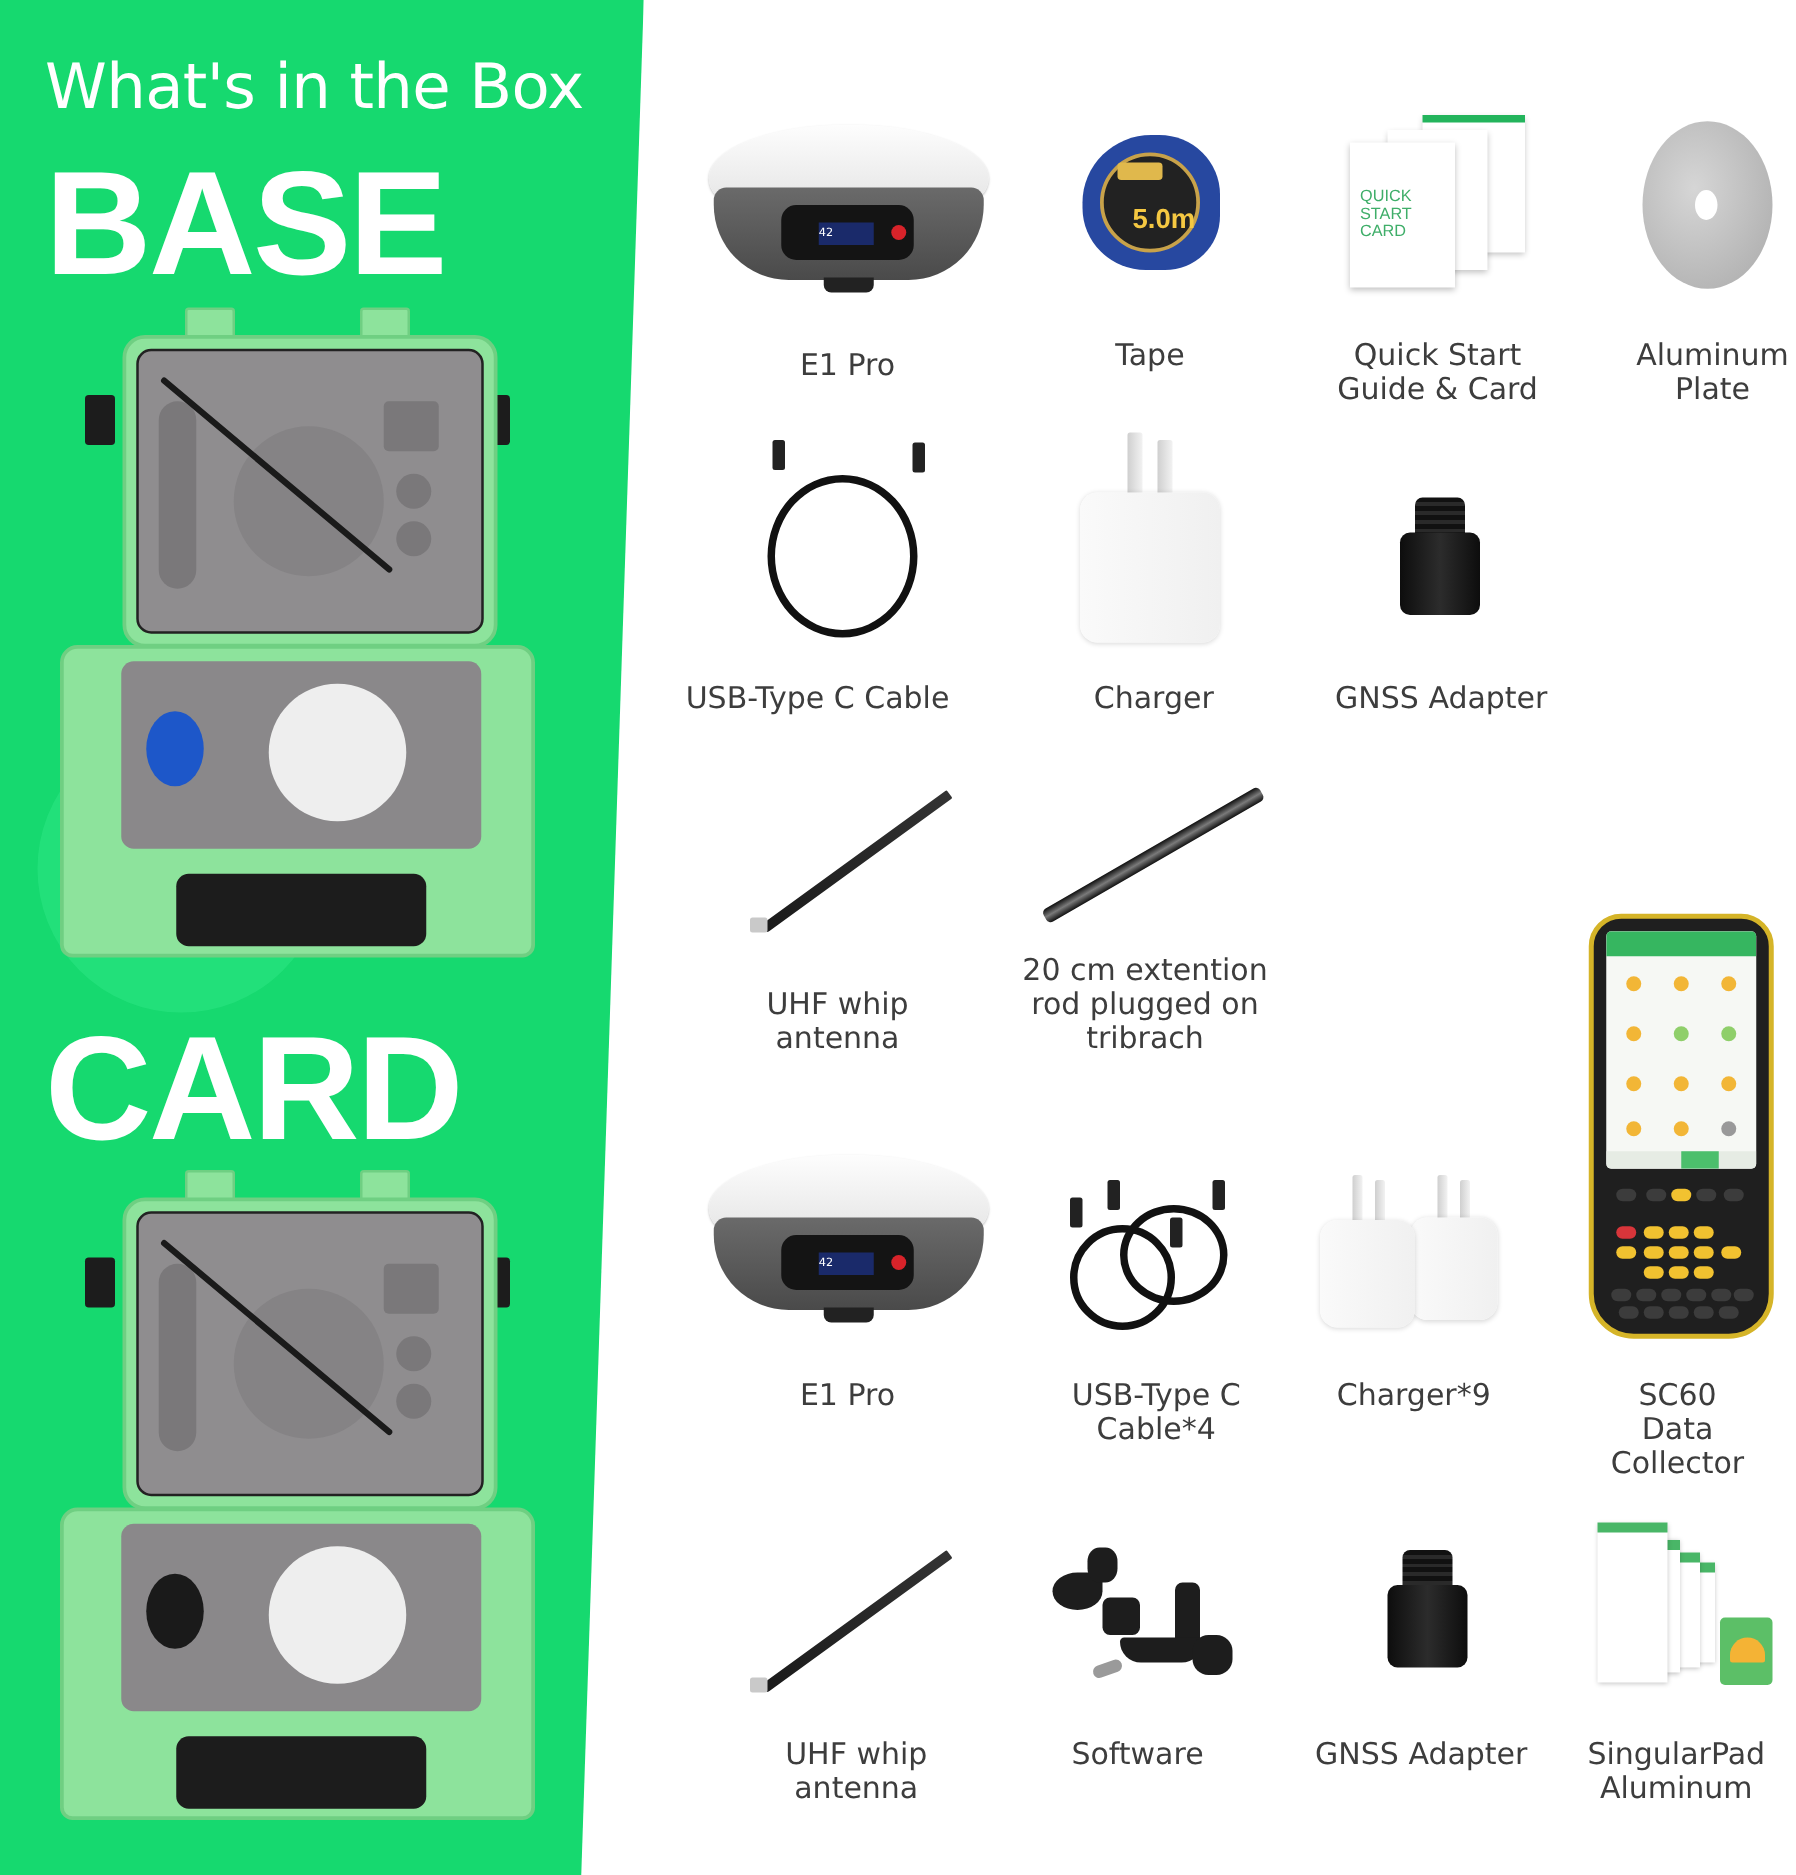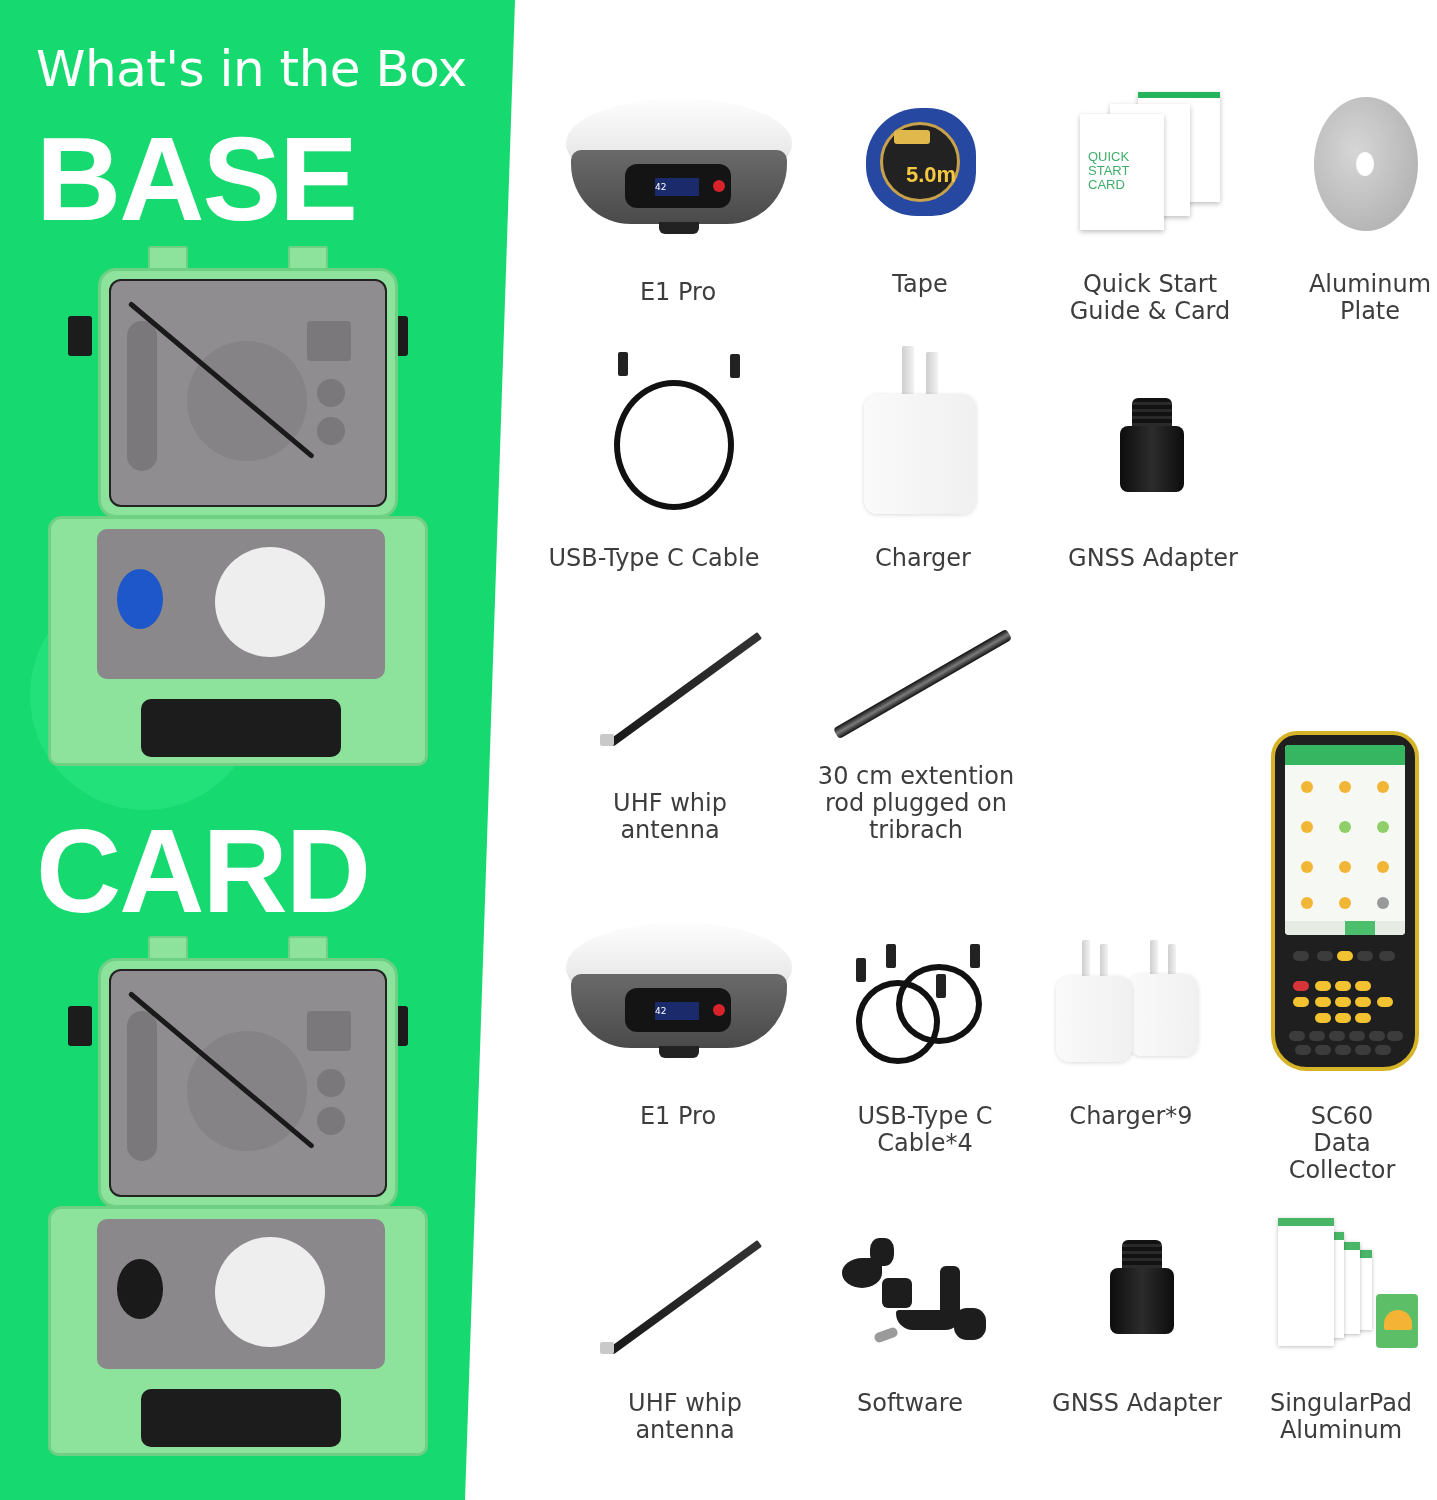--- a/index.html
+++ b/index.html
@@ -251,21 +251,21 @@
 <div class="item-img whip" style="left:600px;top:640px">
   <div class="rod"></div>
     <div class="tip"></div>
 </div>
 <div class="label" style="left:670px;top:790px">UHF whip
 antenna</div>
 
 <div class="item-img rod-ext" style="left:828px;top:628px">
   <div class="rod"></div>
 </div>
-<div class="label" style="left:916px;top:763px">30 cm extention
+<div class="label" style="left:916px;top:763px">20 cm extention
 rod plugged on
 tribrach</div>
 
 <div class="item-img receiver" style="left:567px;top:924px">
   <div class="top"></div>
     <div class="body"></div>
     <div class="panel"></div>
   <div class="screen">42</div>
   <div class="pwr"></div>
     <div class="feet"></div>

